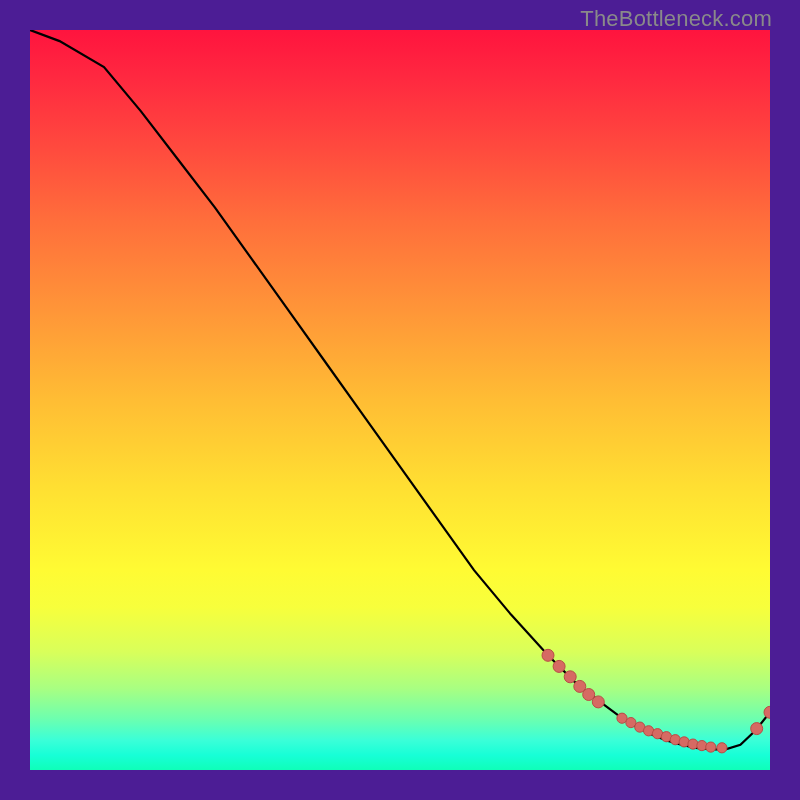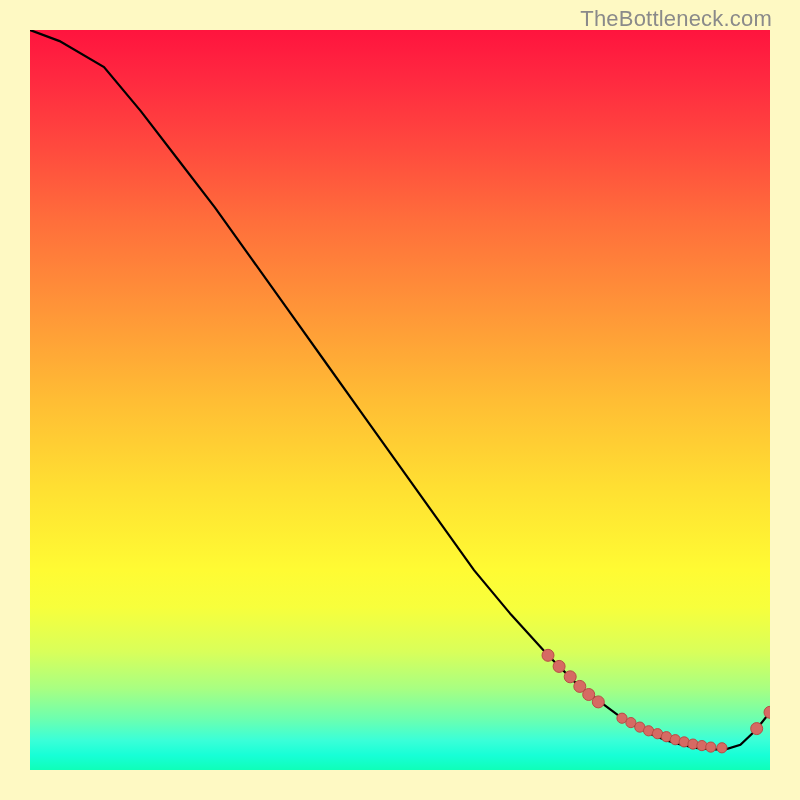--- a/index.html
+++ b/index.html
@@ -8,21 +8,21 @@
     width: 800px;
     height: 800px;
     background: #000;
     overflow: hidden;
     font-family: Arial, Helvetica, sans-serif;
   }
   .frame {
     position: relative;
     width: 800px;
     height: 800px;
-    background: #fef9c3;
+    background: #4c1d95;
   }
   .plot {
     position: absolute;
     left: 30px;
     top: 30px;
     width: 740px;
     height: 740px;
     overflow: hidden;
   }
   .gradient {

